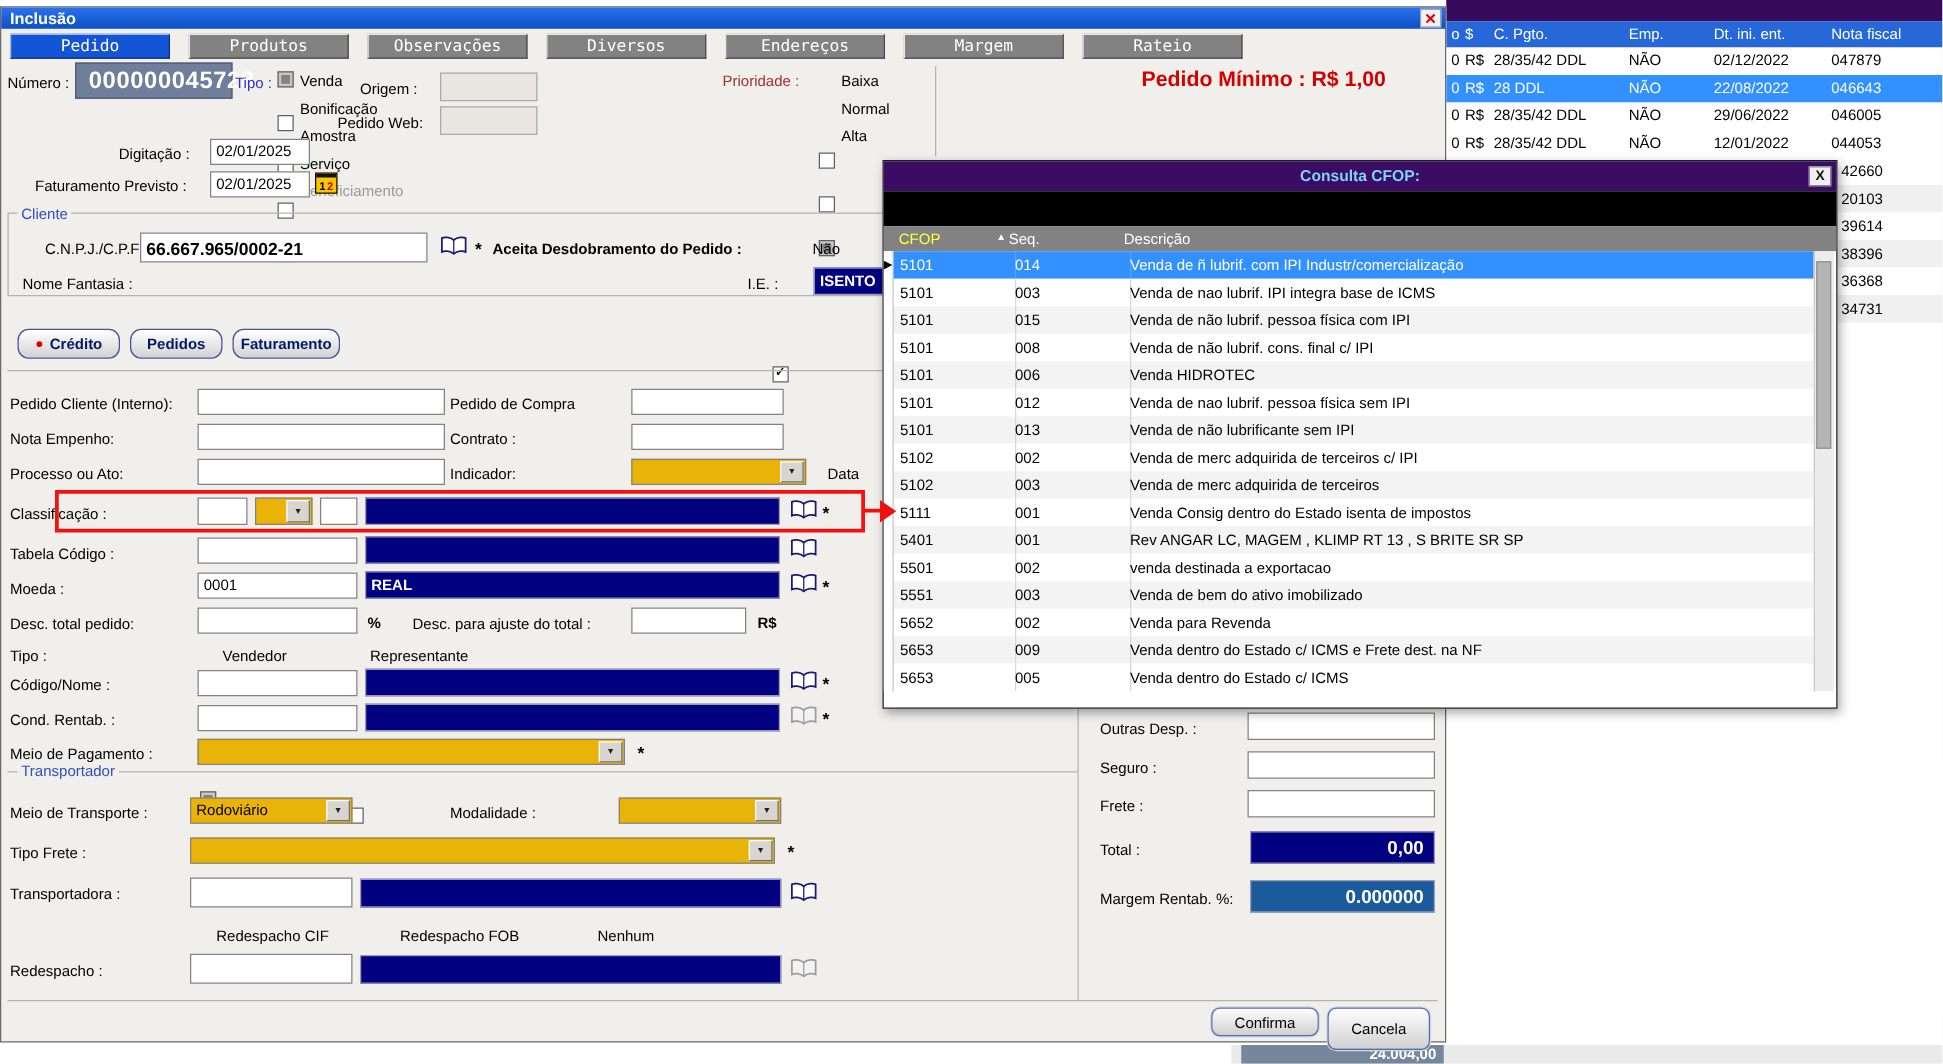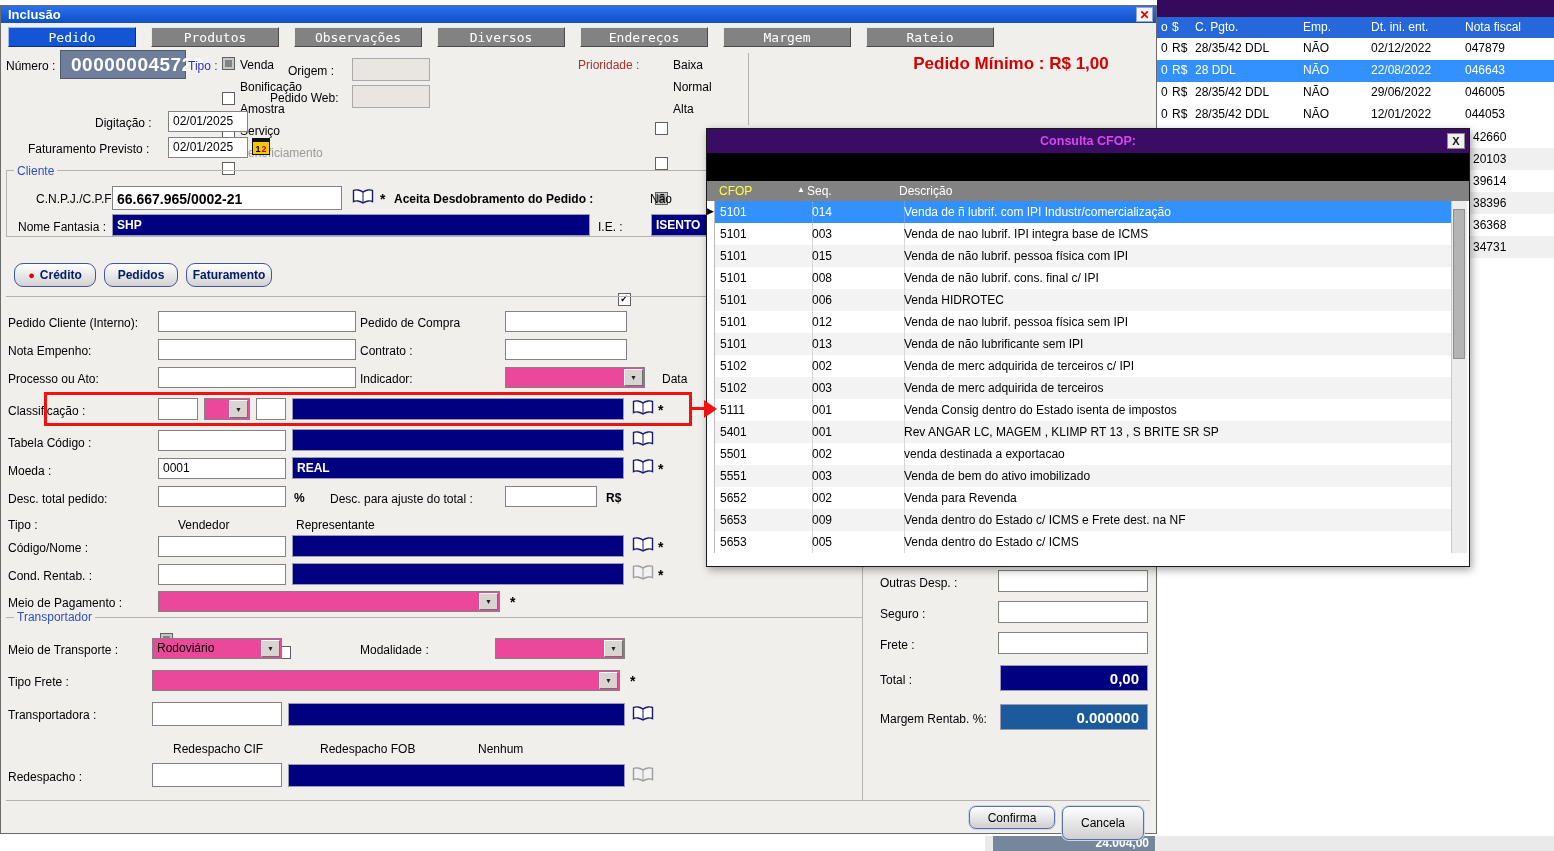--- a/index.html
+++ b/index.html
@@ -19,21 +19,21 @@
   .lblr{}
   .inp{background:#fff;border:1px solid #828282}
   .inp.dis{background:#e9e6e2;border-color:#a9a9a9}
   .inp .tx{padding:2px 4px;display:block}
   .navy{background:#000080;border:1px solid #9a9ab8;color:#fff;font-weight:bold;
         display:flex;align-items:center;padding:0 4px;overflow:hidden;white-space:nowrap}
   .cb{width:13px;height:13px;background:#fff;border:1px solid #606060;position:relative}
   .cb.gray{background:#c6c6c6}
   .cb.gray::after{content:"";position:absolute;left:2px;top:2px;right:2px;bottom:2px;background:#828282}
   .cb .chk{position:absolute;left:1px;top:-1px;font-size:10px;font-weight:bold;color:#111;line-height:12px}
-  .dd{background:#ec4899;border:1px solid #828282}
+  .dd{background:#eab308;border:1px solid #828282}
   .ddb{position:absolute;top:1px;bottom:1px;right:1px;width:17px;background:#d8d5d0;
        border:1px solid;border-color:#fbfbfb #707070 #707070 #fbfbfb;display:flex;align-items:center;
        justify-content:center;font-size:7px;color:#222}
   .ddtx{padding:2px 4px;display:block;white-space:nowrap;overflow:hidden}
   .rbtn{border:1px solid #44549a;border-radius:9px;background:linear-gradient(#ffffff,#d2d2d2);
         color:#001a66;font-weight:bold;font-size:12px;display:flex;align-items:center;justify-content:center;gap:5px}
   .btn2{border:1px solid #5570a8;border-radius:7px;background:linear-gradient(#fefefe,#d0d0d0);
         color:#000;font-size:12px;display:flex;align-items:center;justify-content:center;box-shadow:0 0 0 1px #cdd6ec}
   .hl{background:#b6b3ae;height:1px}
   .vl{background:#b6b3ae;width:1px}
@@ -41,21 +41,21 @@
   .fs{border:1px solid #b6b3ae}
   .ast{font-weight:bold;font-size:14px}
   .numero{background:#6F7F9B;border:1px solid #4e5a70;color:#fff;font-weight:bold;font-size:19px;
           display:flex;align-items:center;padding-left:10px;letter-spacing:.5px}
   .minimo{color:#D60000;font-weight:bold;font-size:17px;text-align:center}
   .cal{background:#f7c800;border:1px solid #111;box-shadow:inset 0 3px 0 #111;display:flex;align-items:flex-end;
        justify-content:center;gap:1px;font-size:9px;font-weight:bold;line-height:10px}
   .cal .c1{color:#000}.cal .c2{color:#c80000}
   
   .dlg{background:#fff;border:1px solid #1a1a1a;box-shadow:2px 3px 8px rgba(0,0,0,.35)}
-  .dlg-tbar{background:#3A0C63;color:#d946ef;font-weight:bold;font-size:12.5px;display:flex;align-items:center;justify-content:center}
+  .dlg-tbar{background:#3A0C63;color:#7dd3fc;font-weight:bold;font-size:12.5px;display:flex;align-items:center;justify-content:center}
   .dlg-x{background:#efefef;border:1px solid #8a8a8a;color:#111;font-weight:bold;font-size:11px;
          display:flex;align-items:center;justify-content:center}
   .blk{background:#000}
   .ghead{background:#828282;color:#fff}
   .gc{position:absolute;top:0;height:22px;line-height:22px;padding-left:5px;white-space:nowrap;overflow:hidden;border-right:1px solid #d6d6d6}
   .grow{position:absolute;left:8px;width:736px;height:22px;background:#fff}
   .grow.alt{background:#F3F3F3}
   .grow.sel{background:#3291FF;color:#fff}
   .grow.sel .gc{border-right-color:#5aa6ff}
   .sbt{background:#ececec;border-left:1px solid #c9c9c9}
@@ -218,21 +218,20 @@
         <path d="M11 4 L11 15" stroke="#1a1a6e" stroke-width="1"></path>
       </svg>
   </div>
   <div class="abs ast" style="left:380px;top:191px">*</div>
   <div class="abs lbl" style="left:394px;top:192px;font-weight:bold">Aceita Desdobramento do Pedido :</div>
   <div class="abs cb" style="left:618px;top:189px">
       <span class="chk">✓</span>
     </div>
   <div class="abs lbl" style="left:650px;top:192px">Não</div>
   <div class="abs lbl lblr" style="left:18px;top:220px;width:90px">Nome Fantasia :</div>
-  <div class="abs navy" style="left:112px;top:214px;width:478px;height:22px">SHP</div>
   <div class="abs lbl" style="left:598px;top:220px">I.E. :</div>
   <div class="abs navy" style="left:651px;top:214px;width:78px;height:22px">ISENTO</div>
 
   <div class="abs rbtn" style="left:14px;top:263px;width:82px;height:24px">
     <span style="color:#e00000;font-size:11px">●</span>
     <span>Crédito</span>
   </div>
   <div class="abs rbtn" style="left:104px;top:263px;width:74px;height:24px">
       <span>Pedidos</span>
     </div>

